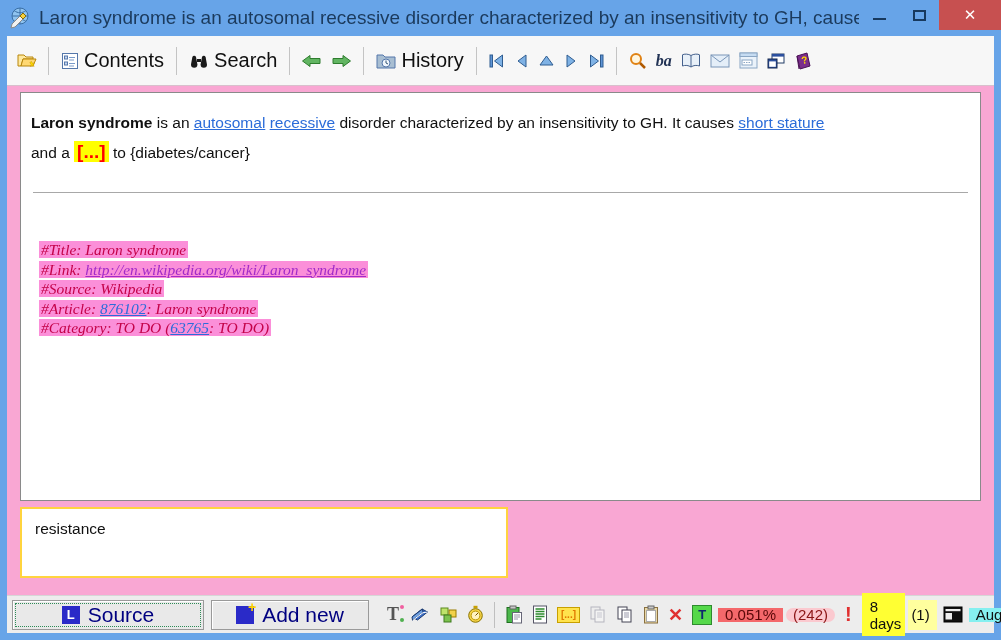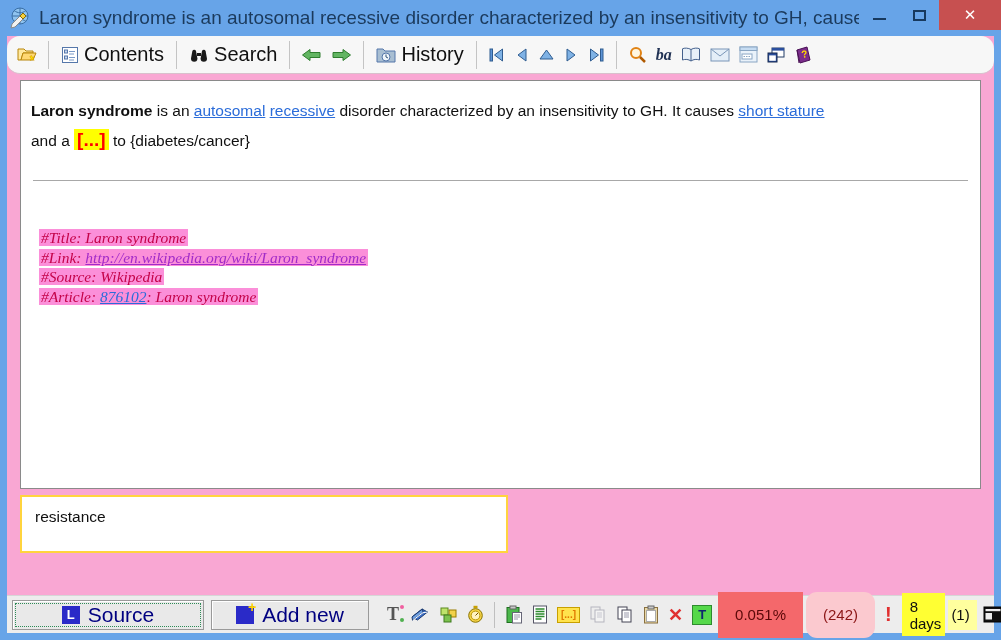--- a/index.html
+++ b/index.html
@@ -13,50 +13,50 @@
   .tb-controls { display:flex; height:30px; flex:none; }
   .tb-btn { width:40px; height:30px; display:flex; align-items:center; justify-content:center; }
   .tb-min-bar { width:13px; height:2px; background:#17395E; margin-top:8px; }
   .tb-max-box { width:13px; height:11px; border:2px solid #17395E; }
   .tb-close { width:62px; height:30px; background:#C75050; color:#FFF; font-size:15px; display:flex; align-items:center; justify-content:center; }
 
   
   .inner { flex:1; margin:0 7px 7px 7px; display:flex; flex-direction:column; background:#F9A7D3; min-height:0; }
 
   
-  .toolbar { height:38px; flex:none; background:#F7F7F7; border-bottom:1px solid #D8C0CC; display:flex; align-items:center; padding:0 8px; gap:5px; font-size:20px; color:#101010;border-radius:13px; }
+  .toolbar { height:50px; flex:none; background:#F7F7F7; border-bottom:1px solid #D8C0CC; display:flex; align-items:center; padding:0 8px; gap:5px; font-size:20px; color:#101010; }
   .tsep { width:1px; height:28px; background:#C4C4C4; margin:0 4px; flex:none; }
   .tbtn { display:flex; align-items:center; gap:5px; padding:2px 3px; flex:none; }
   .iconbtn { display:flex; align-items:center; justify-content:flex-start; padding:2px; flex:none; }
   .ba-glyph { font-family:"Liberation Serif",serif; font-weight:bold; font-size:16px; color:#223355; font-style:italic; }
 
   
   .main { flex:1; min-height:0; padding:6px 13px; display:flex; flex-direction:column; background:#F9A7D3; }
   .qpanel { background:#FFF; border:1px solid #8A8A8A; height:409px; flex:none; padding:15px 10px 0 10px; font-size:15.5px; line-height:29px; color:#101010; overflow:hidden; }
   .qtext b { font-weight:bold; }
   a.qlink { color:#2B6CD9; text-decoration:underline; }
   .cloze { color:#FF0000; background:#FFFF00; font-weight:bold; font-size:19px; padding:0 3px; }
   .rule { border-top:1px solid #A8A8A8; margin:25px 2px 0 2px; }
   .meta { margin-top:47px; font-family:"Liberation Serif",serif; font-style:italic; font-size:15.5px; line-height:19.5px; color:#C40349;padding-left:8px; }
   .mline { margin:0; }
   .hl { background:#FB8FD9; padding:0 2px; }
   a.mlink-visited { color:#A22BC8; text-decoration:underline; }
   a.mlink-blue { color:#2B6CD9; text-decoration:underline; }
 
-  .answer-box { margin-top:6px; width:488px; height:58px; flex:none; background:#FFF; border:2px solid #FFD43E; padding:11px 13px; font-size:15.5px; color:#101010; cursor:text; }
+  .answer-box { margin-top:6px; width:488px; height:71px; flex:none; background:#FFF; border:2px solid #FFD43E; padding:11px 13px; font-size:15.5px; color:#101010; cursor:text; }
 
   
   .statusbar { height:38px; flex:none; background:#EDEDED; border-top:1px solid #D6D6D6; display:flex; align-items:center; padding:0 5px; gap:3px; font-size:15px; }
   .btn { height:30px; background:#E9E9E9; border:1px solid #9A9A9A; box-shadow:inset 1px 1px 0 #FFF; color:#000080; font-size:21px; display:flex; align-items:center; justify-content:center; gap:8px; flex:none; }
   .btn-learn { width:192px; outline:1px dotted #2E8B57; outline-offset:-4px; margin-right:4px; }
   .btn-addnew { width:158px; margin-right:10px; }
   .sq-icon { width:18px; height:18px; background:#2A2AC8; color:#FFF; font-size:13px; font-weight:bold; display:flex; align-items:center; justify-content:center; flex:none; position:relative; }
   .sq-icon .plus { position:absolute; top:-7px; right:-2px; color:#FFD400; font-size:14px; font-weight:bold; }
   .bsep { width:1px; height:26px; background:#BFBFBF; margin:0 4px; flex:none; }
-  .badge { height:46px; display:flex; align-items:center; padding:0 17px; flex:none; white-space:nowrap; }
+  .badge { height:14px; display:flex; align-items:center; padding:0 7px; flex:none; white-space:nowrap; }
   .badge-retention { background:#F4686B; color:#5A0808; }
   .badge-count { background:#FBC9CF; color:#8B1616;border-radius:11px; }
   .iv-main { background:#FFFF33; color:#101010; height:43px; display:flex; align-items:center; padding:0 4px 0 8px; }
   .iv-paren { background:#FFFF9E; color:#101010; height:30px; display:flex; align-items:center; padding:0 7px 0 3px; }
   .badge-date { background:#86F0F0; color:#101010; }
   .glyph-icon { display:flex; align-items:center; justify-content:center; flex:none; padding:0 3px; }
   .tformat { position:relative; font-family:"Liberation Serif",serif; font-weight:bold; font-size:18px; color:#555; padding:0 5px; }
   .tformat .dot-p { position:absolute; top:1px; right:0; width:4px; height:4px; background:#F060A0; border-radius:50%; }
   .tformat .dot-g { position:absolute; bottom:3px; right:0; width:4px; height:4px; background:#50B050; border-radius:50%; }
   .cloze-mini { background:#FFE34D; border:1px solid #C8A000; color:#E07800; font-weight:bold; font-size:10px; padding:2px 3px; line-height:1; }
@@ -267,20 +267,21 @@
           <span>and a </span><span class="cloze">[...]</span><span> to {diabetes/cancer}</span>
         </div>
 
         <div class="rule"></div>
 
         <div class="meta">
           <div class="mline"><span class="hl"><span>#Title: </span><span>Laron syndrome</span></span></div>
           <div class="mline"><span class="hl"><span>#Link: </span><a class="mlink-visited">http://en.wikipedia.org/wiki/Laron_syndrome</a></span></div>
           <div class="mline"><span class="hl"><span>#Source: </span><span>Wikipedia</span></span></div>
           <div class="mline"><span class="hl"><span>#Article: </span><a class="mlink-blue">876102</a><span>: Laron syndrome</span></span></div>
+          <div class="mline"><span class="hl"><span>#Category: </span><span>TO DO (</span><a class="mlink-blue">63765</a><span>: TO DO)</span></span></div>
         </div>
       </div>
 
       <div class="answer-box">resistance</div>
     </div>
 
     <div class="statusbar">
       <span class="btn btn-learn">
         <span class="sq-icon">L</span>
         <span>Source</span>

